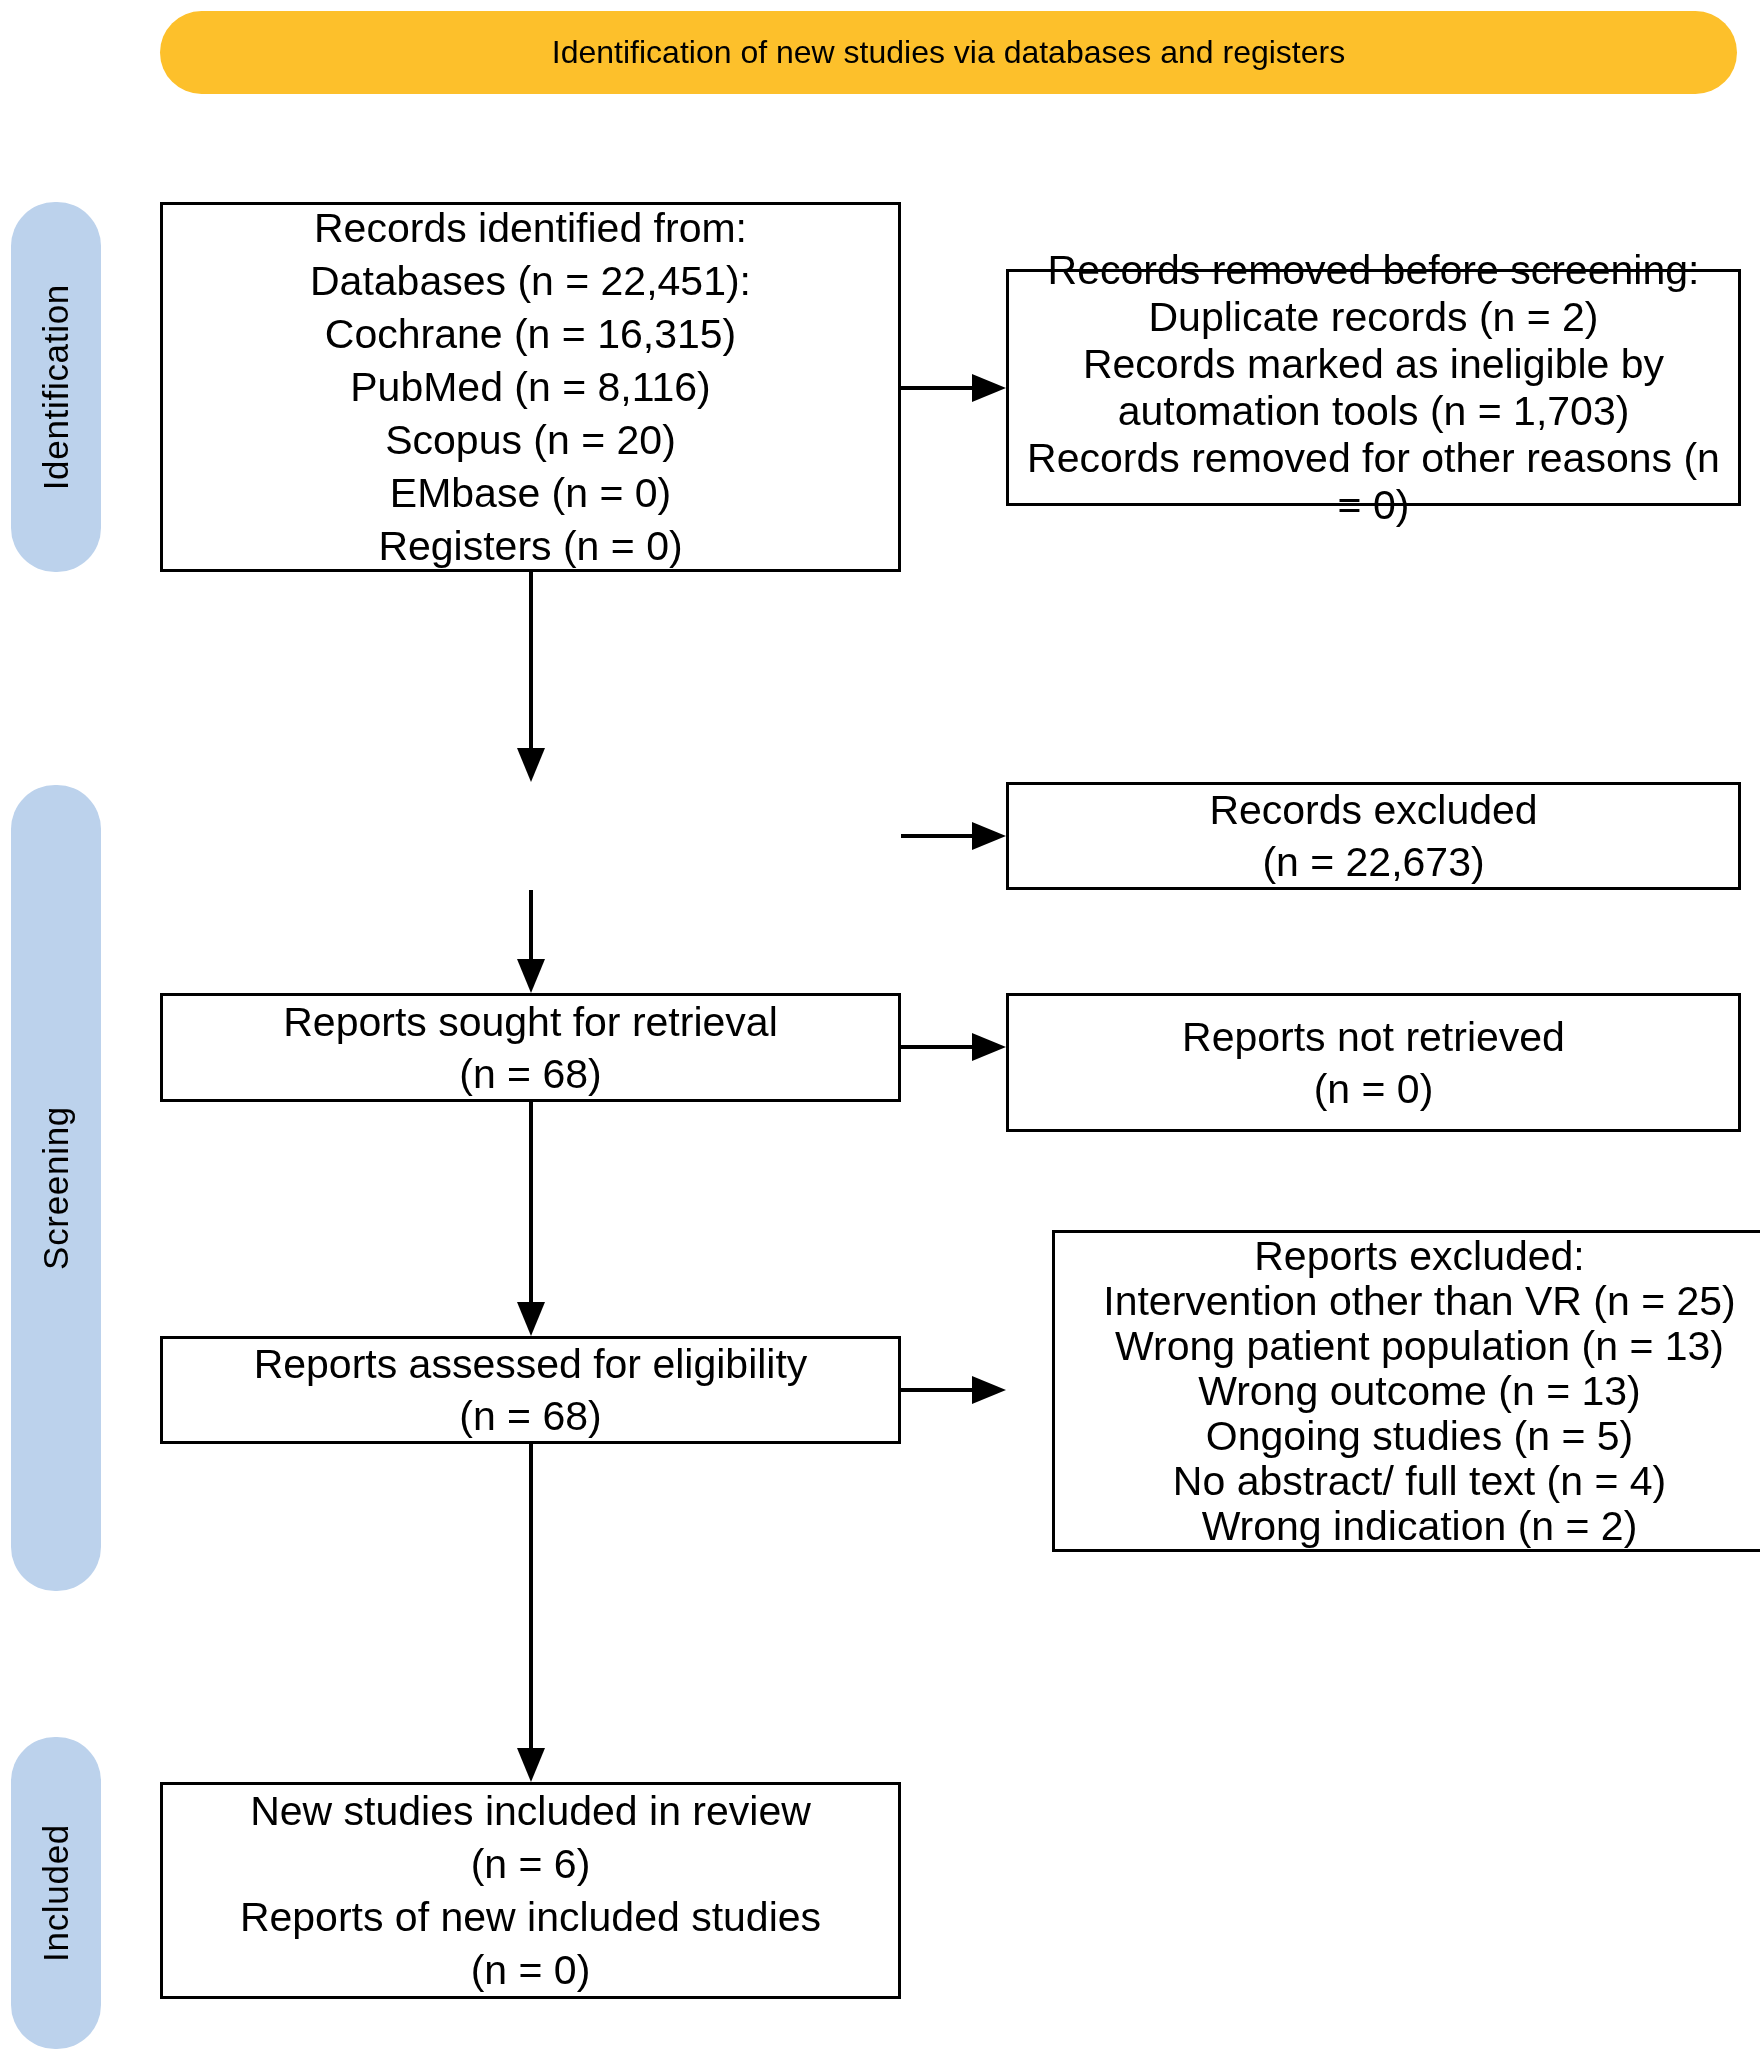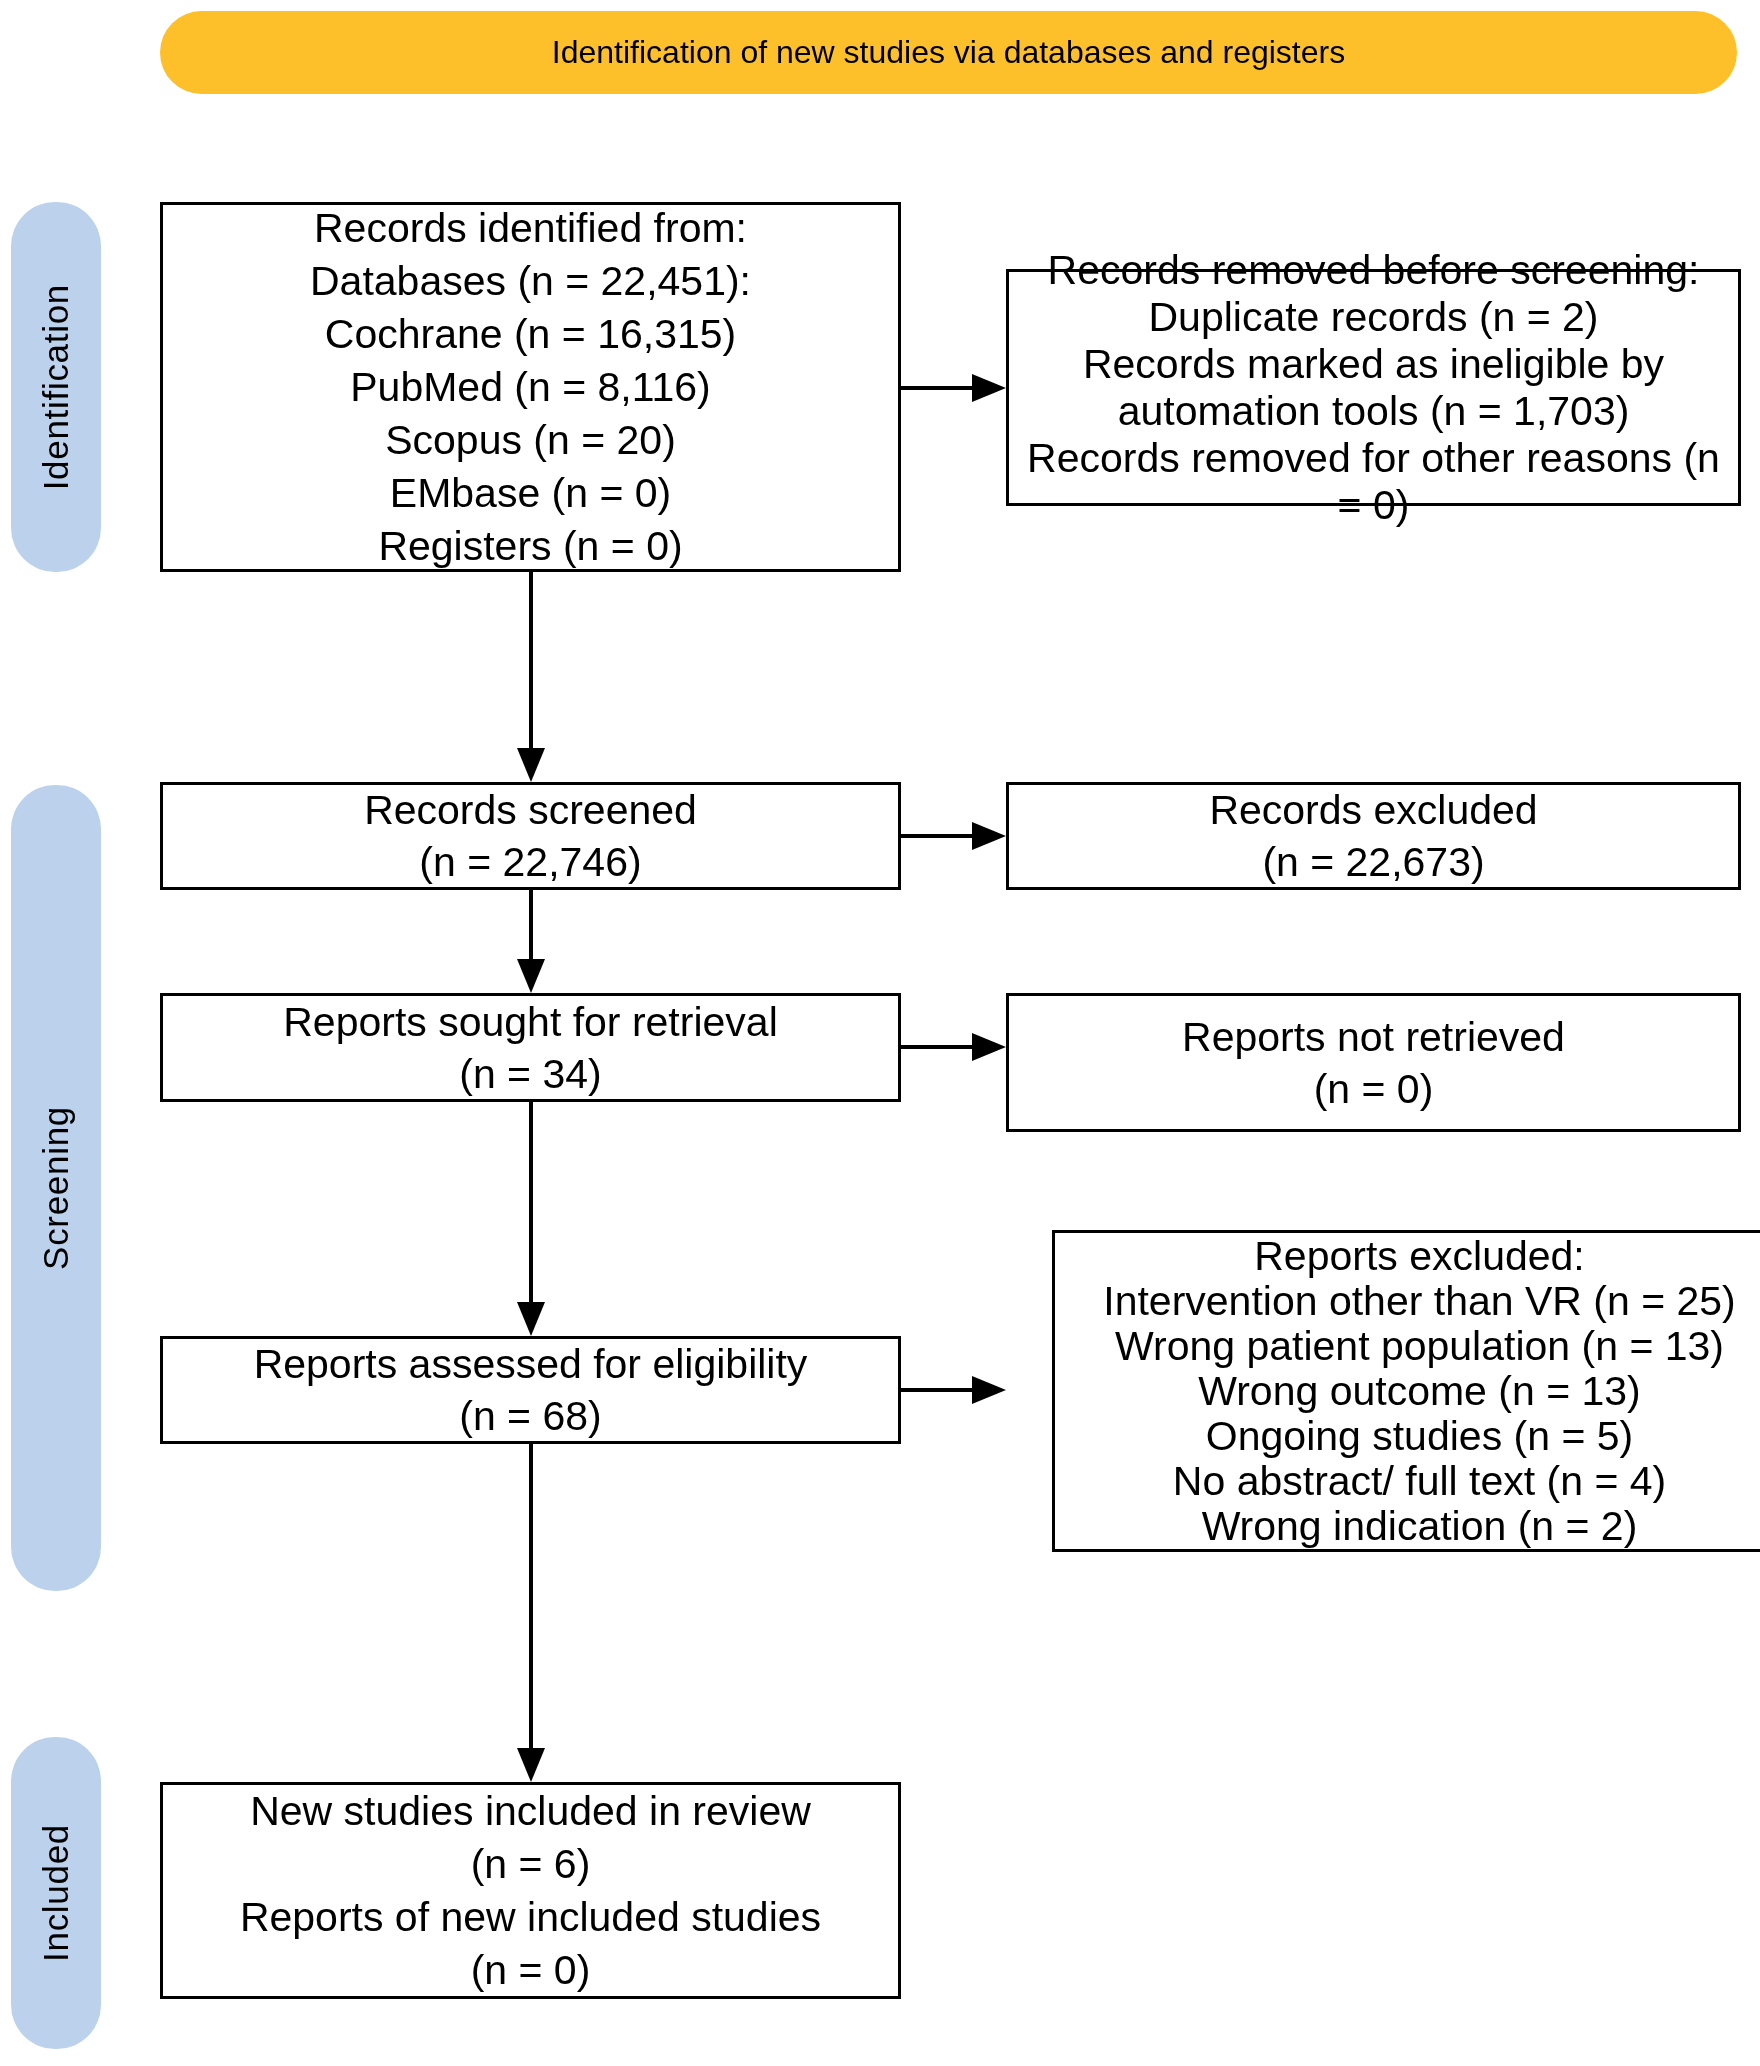--- a/index.html
+++ b/index.html
@@ -124,33 +124,29 @@
 Registers (n = 0)</span>
   </div>
 
   <div class="box" id="box-records-removed">
     <span class="lines">Records removed before screening:
 Duplicate records (n = 2)
 Records marked as ineligible by automation tools (n = 1,703)
 Records removed for other reasons (n = 0)</span>
   </div>
 
-  <div class="box" id="box-records-screened">
-    <span class="lines">Records screened
-(n = 22,746)</span>
-  </div>
 
   <div class="box" id="box-records-excluded">
     <span class="lines">Records excluded
 (n = 22,673)</span>
   </div>
 
   <div class="box" id="box-reports-sought">
     <span class="lines">Reports sought for retrieval
-(n = 34)</span>
+(n = 68)</span>
   </div>
 
   <div class="box" id="box-reports-not-retrieved">
     <span class="lines">Reports not retrieved
 (n = 0)</span>
   </div>
 
   <div class="box" id="box-reports-assessed">
     <span class="lines">Reports assessed for eligibility
 (n = 68)</span>

